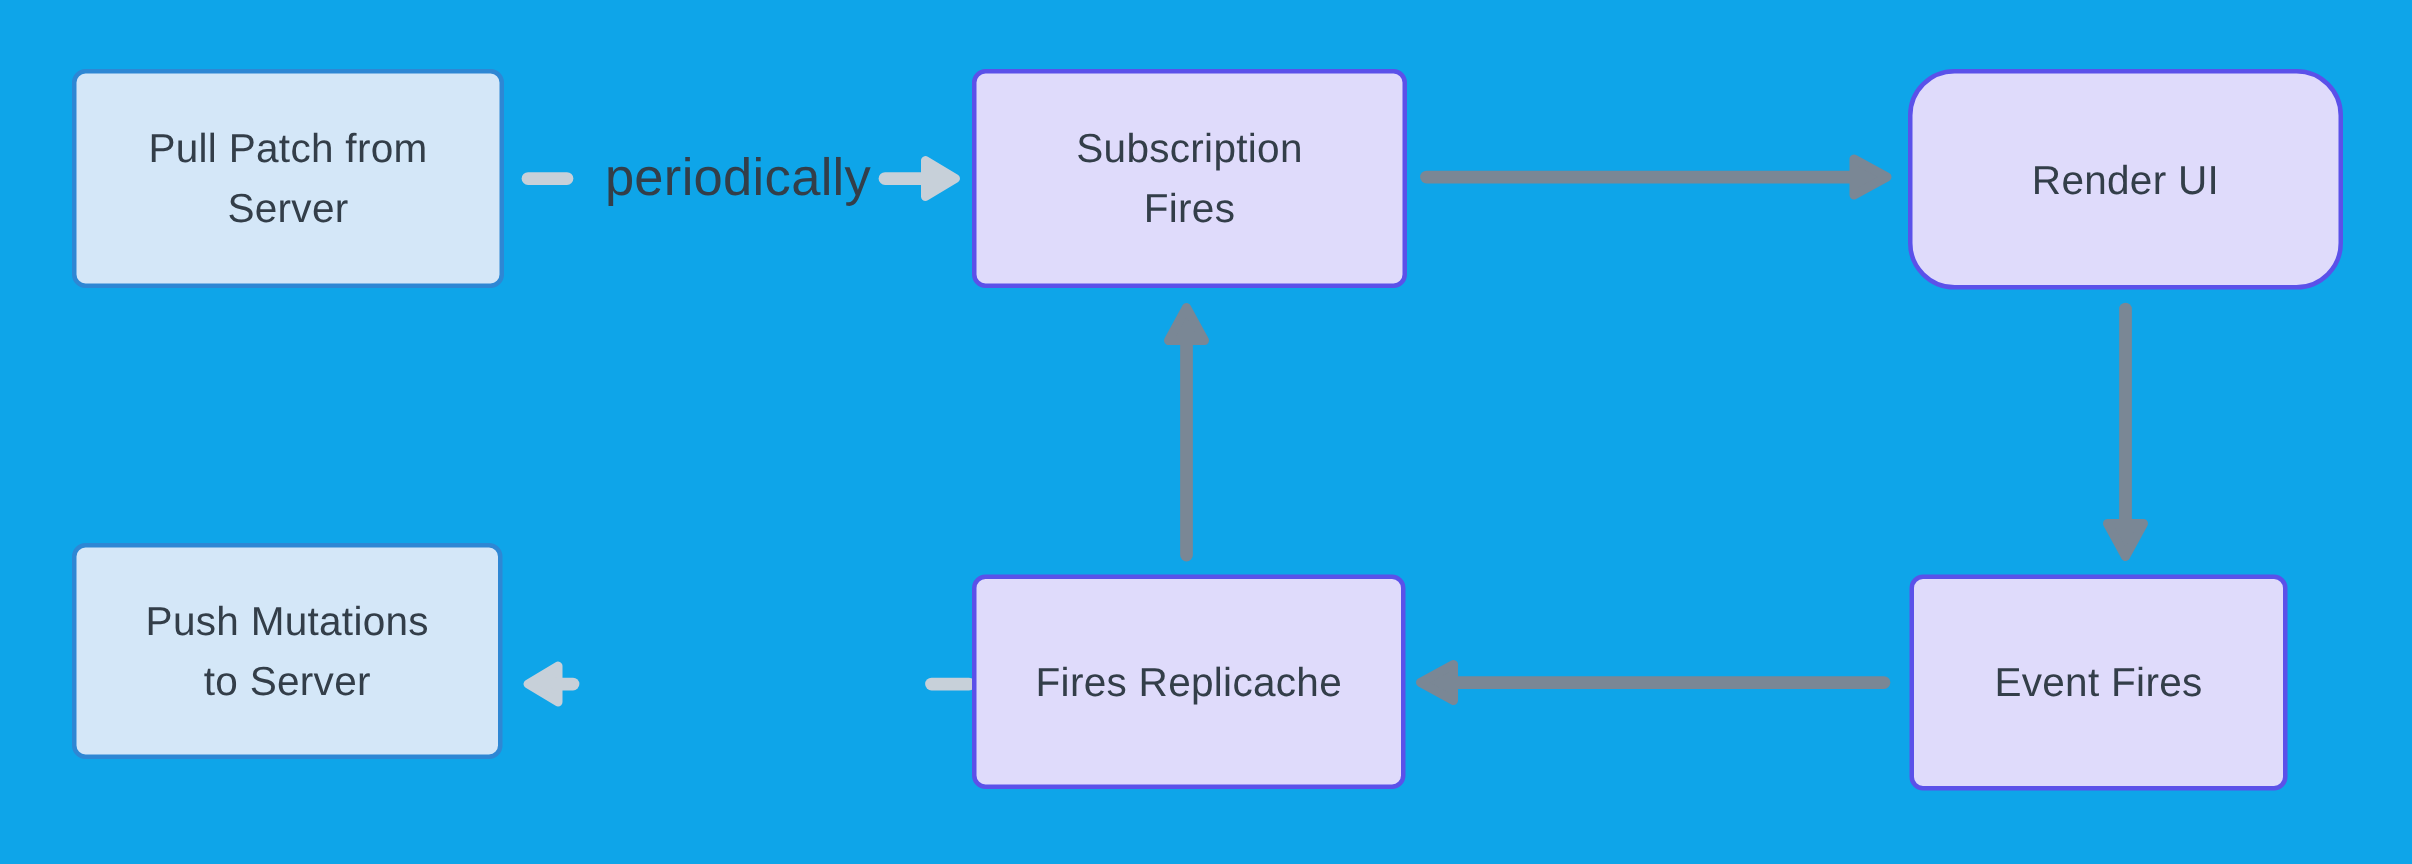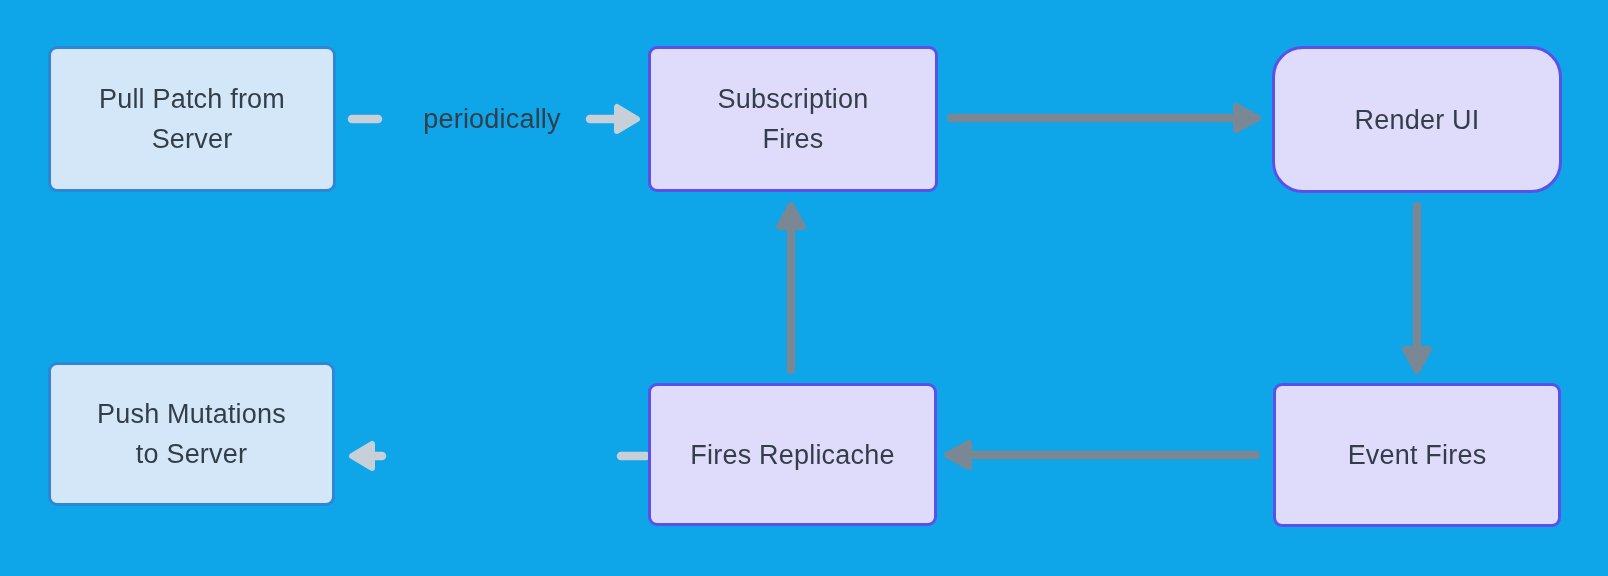--- a/index.html
+++ b/index.html
@@ -45,21 +45,21 @@
     background: #d4e7f8;
     border-color: #2e87d4;
   }
   .node.purple {
     background: #dfdbfb;
     border-color: #5b51e9;
   }
   .edge-label {
     position: absolute;
     transform: translate(-50%, -50%);
-    font-size: 27px;
+    font-size: 35px;
     color: #333e49;
     white-space: nowrap;
     letter-spacing: 0.2px;
   }
   .edge-line {
     fill: none;
     stroke-width: 8.5;
     stroke-linecap: round;
   }
   .edge-line.dark { stroke: #7a8795; }
@@ -113,21 +113,21 @@
   </div>
 
   <div class="node purple" style="left:648px; top:46px; width:290px; height:146px;">
     <div class="node-inner">Subscription Fires</div>
   </div>
 
   <div class="node purple" style="left:1272px; top:46px; width:290px; height:147px;border-radius:31px;">
     <div class="node-inner">Render UI</div>
   </div>
 
-  <div class="node purple" style="left:1273px; top:383px; width:288px; height:144px;">
+  <div class="node purple" style="left:1273px; top:383px; width:252px; height:144px;">
     <div class="node-inner">Event Fires</div>
   </div>
 
   <div class="node purple" style="left:648px; top:383px; width:289px; height:143px;">
     <div class="node-inner">Fires Replicache</div>
   </div>
 
   <div class="node blue" style="left:48px; top:362px; width:287px; height:144px;">
     <div class="node-inner">Push Mutations to Server</div>
   </div>

